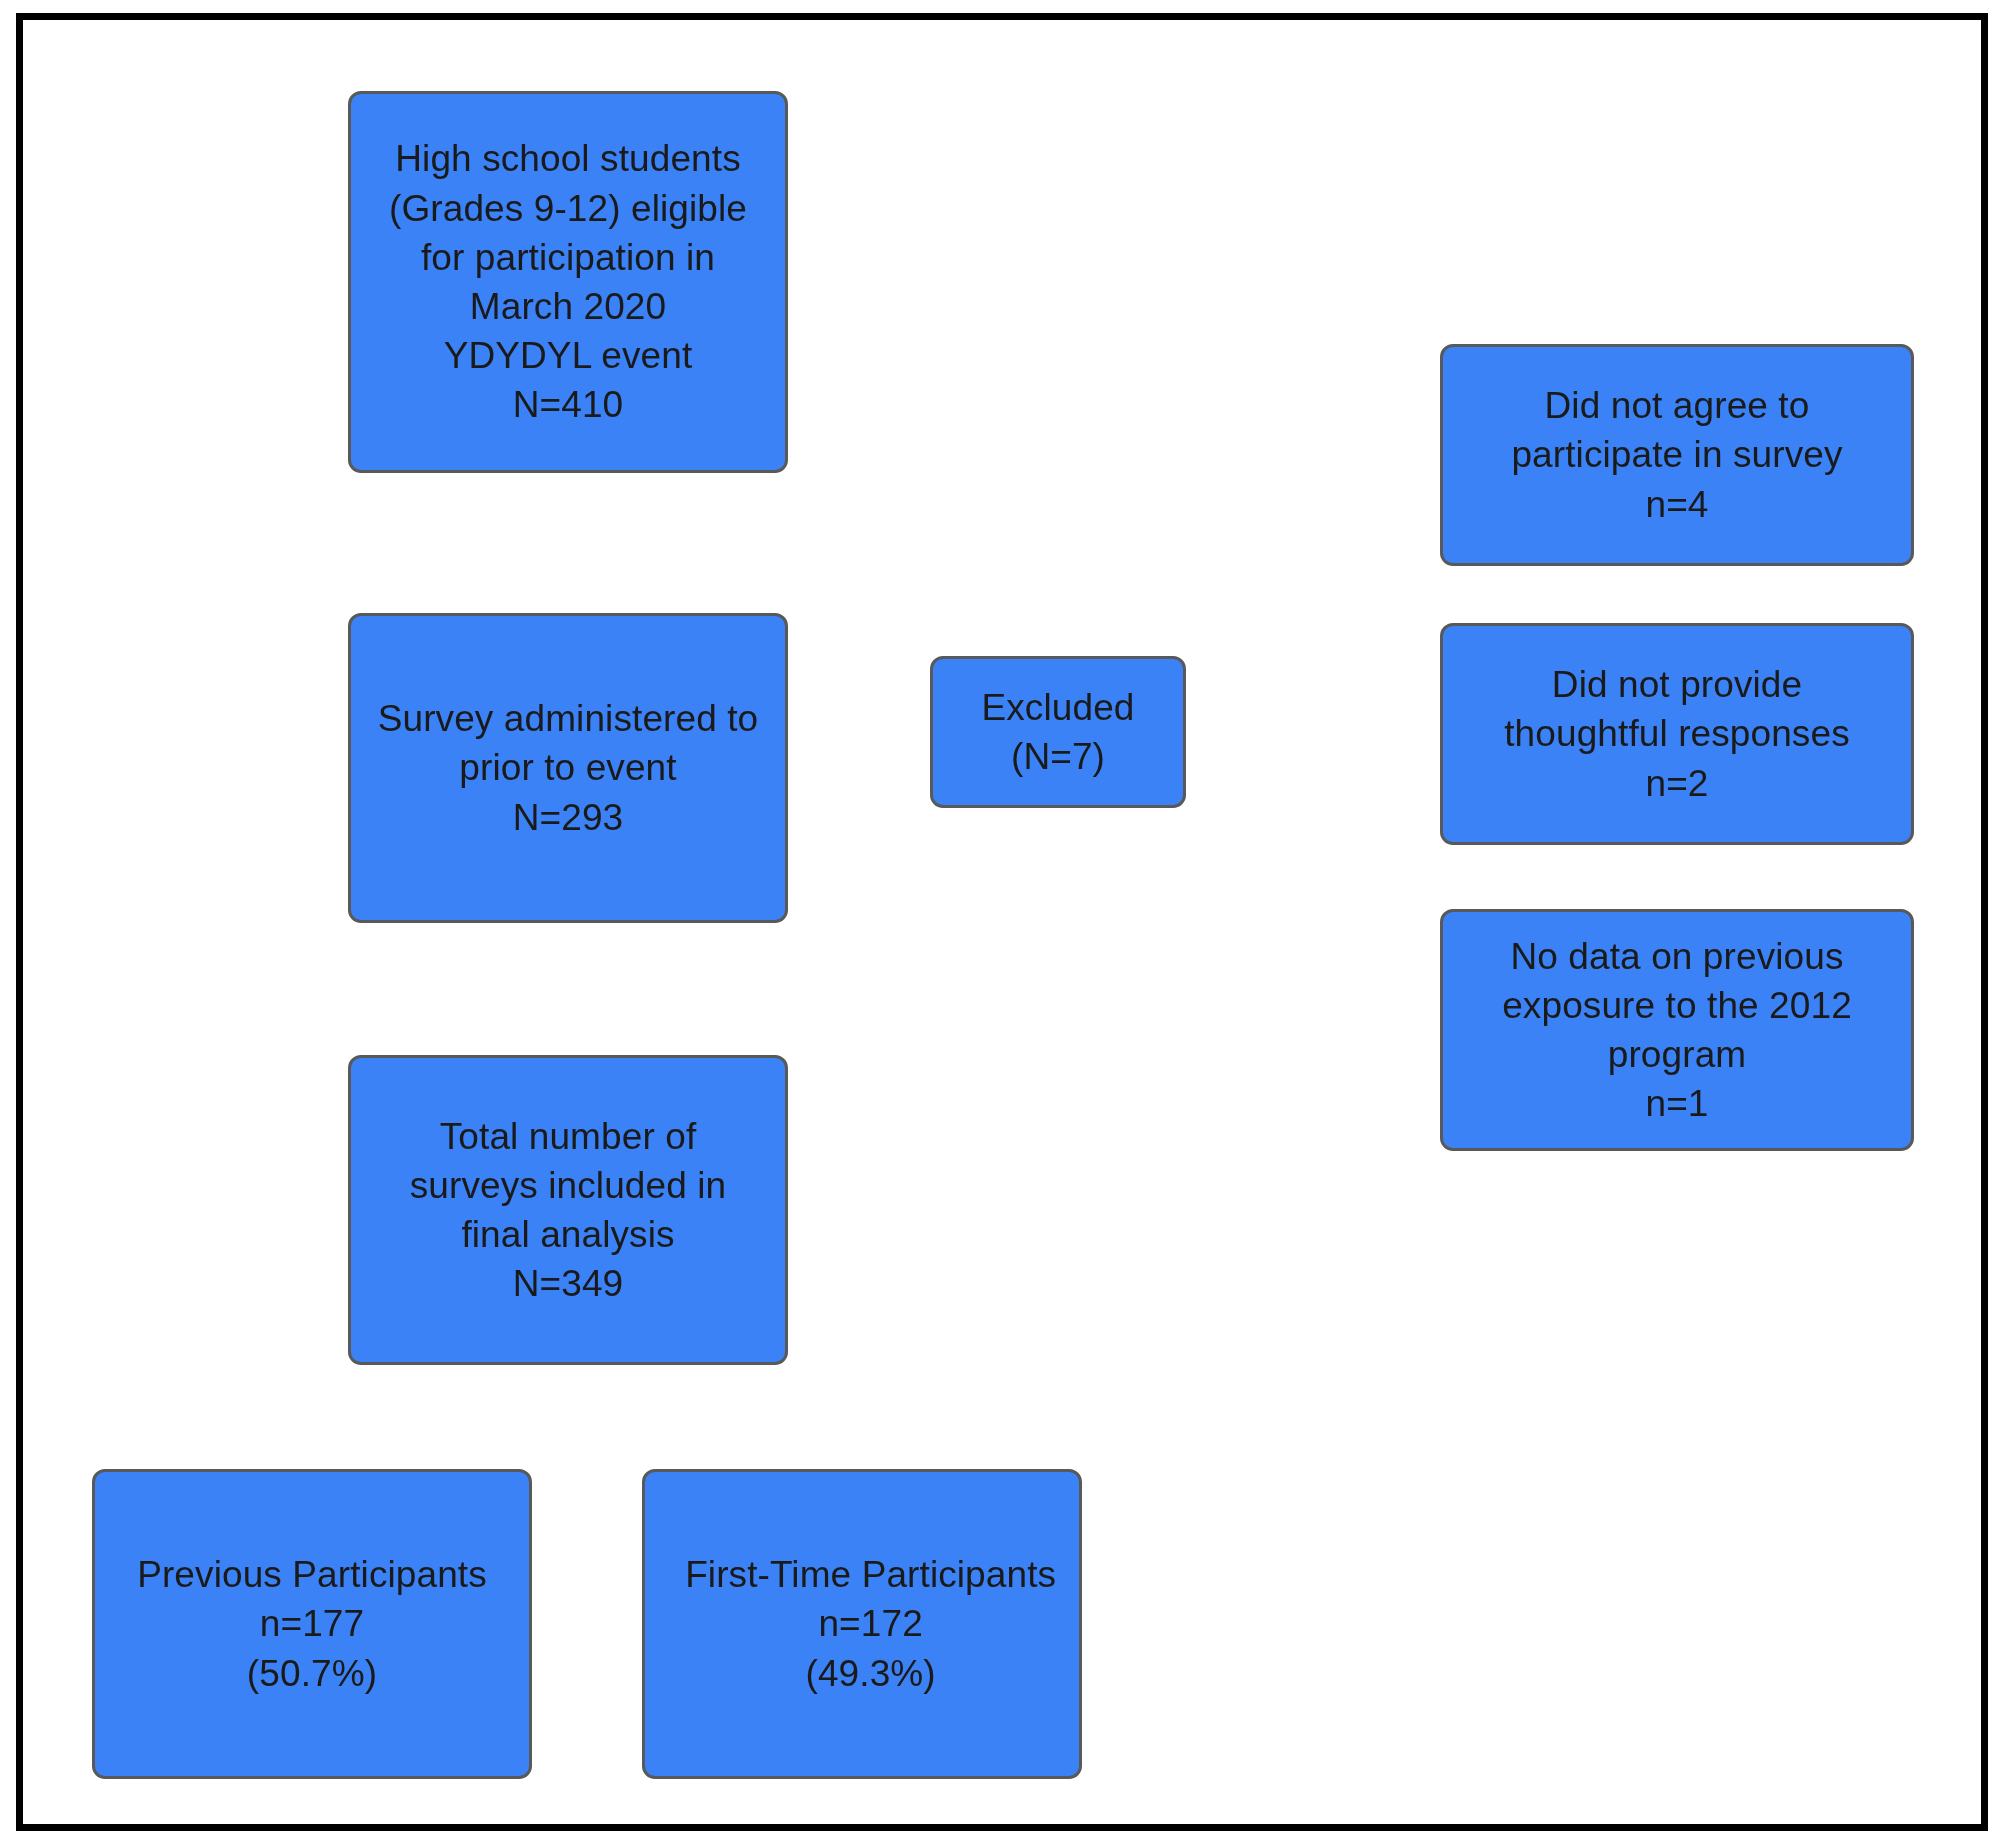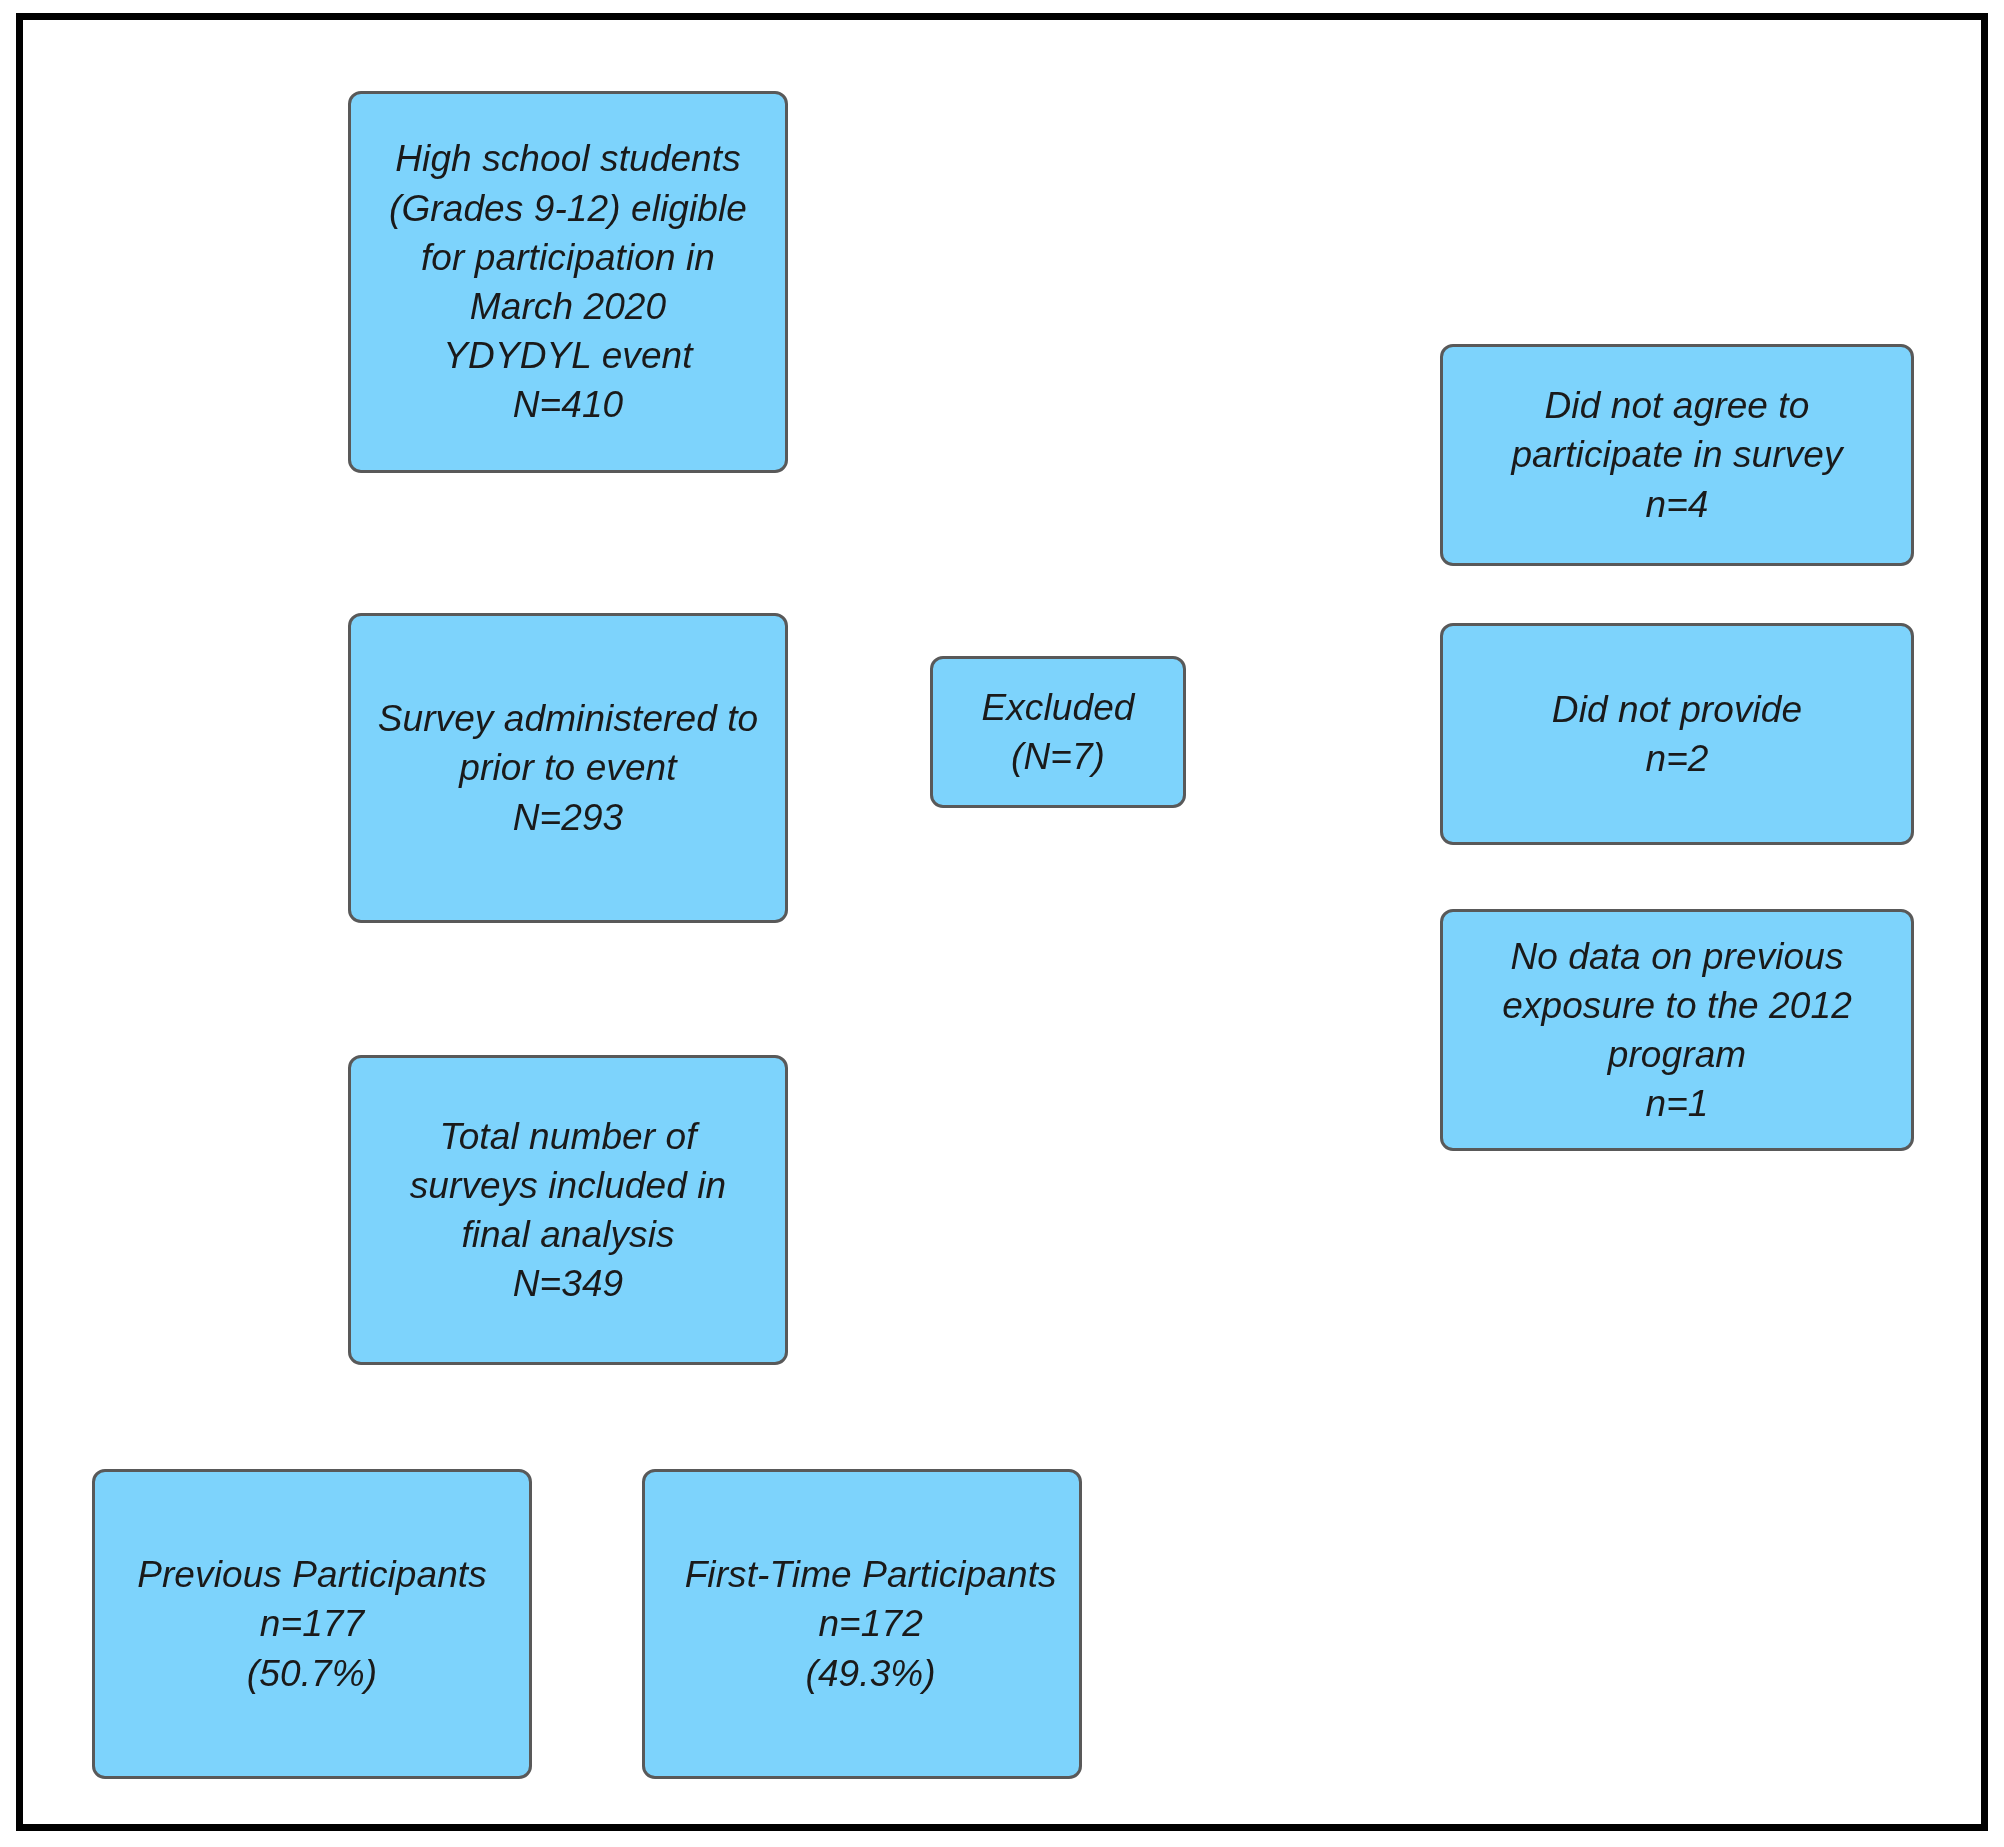--- a/index.html
+++ b/index.html
@@ -30,33 +30,32 @@
   #canvas {
     position: absolute;
     left: 0;
     top: 0;
     width: 2005px;
     height: 1848px;
   }
   .node {
     position: absolute;
     box-sizing: border-box;
-    background: #7dd3fc;
+    background: #3b82f6;
     border: 3.6px solid #595959;
     border-radius: 13px;
     display: flex;
     align-items: center;
     justify-content: flex-start;
     text-align: center;
     color: #1a1a1a;
     font-size: 37px;
     line-height: 1.33;
     letter-spacing: 0.1px;
     padding: 6px 10.7px;
-    font-style: italic;
   }
   .node .lines {
     width: 100%;
   }
   .node .ln {
     display: block;
     white-space: nowrap;
   }
   
   #node-eligible      { left: 348px;  top: 91px;  width: 440px;  height: 382px; }
@@ -157,20 +156,21 @@
     <div class="lines">
       <span class="ln">Did not agree to</span>
       <span class="ln">participate in survey</span>
       <span class="ln">n=4</span>
     </div>
   </div>
 
   <div class="node" id="node-no-thoughtful">
     <div class="lines">
       <span class="ln">Did not provide</span>
+      <span class="ln">thoughtful responses</span>
       <span class="ln">n=2</span>
     </div>
   </div>
 
   <div class="node" id="node-no-data">
     <div class="lines">
       <span class="ln">No data on previous</span>
       <span class="ln">exposure to the 2012</span>
       <span class="ln">program</span>
       <span class="ln">n=1</span>

